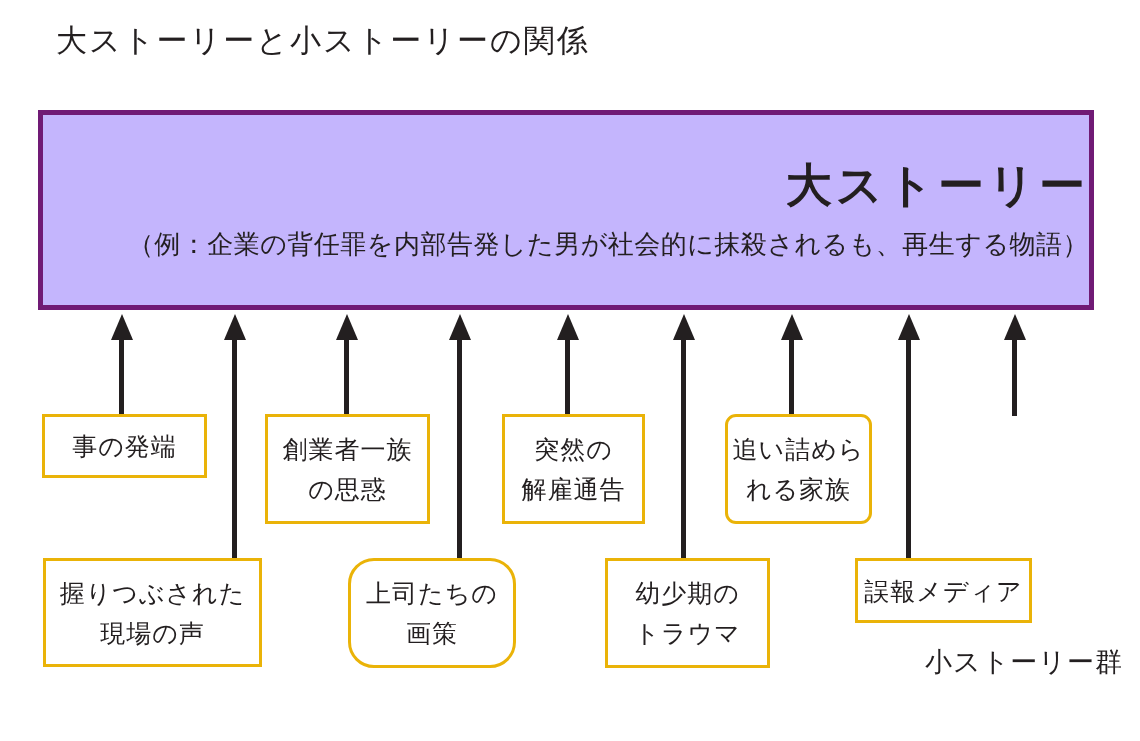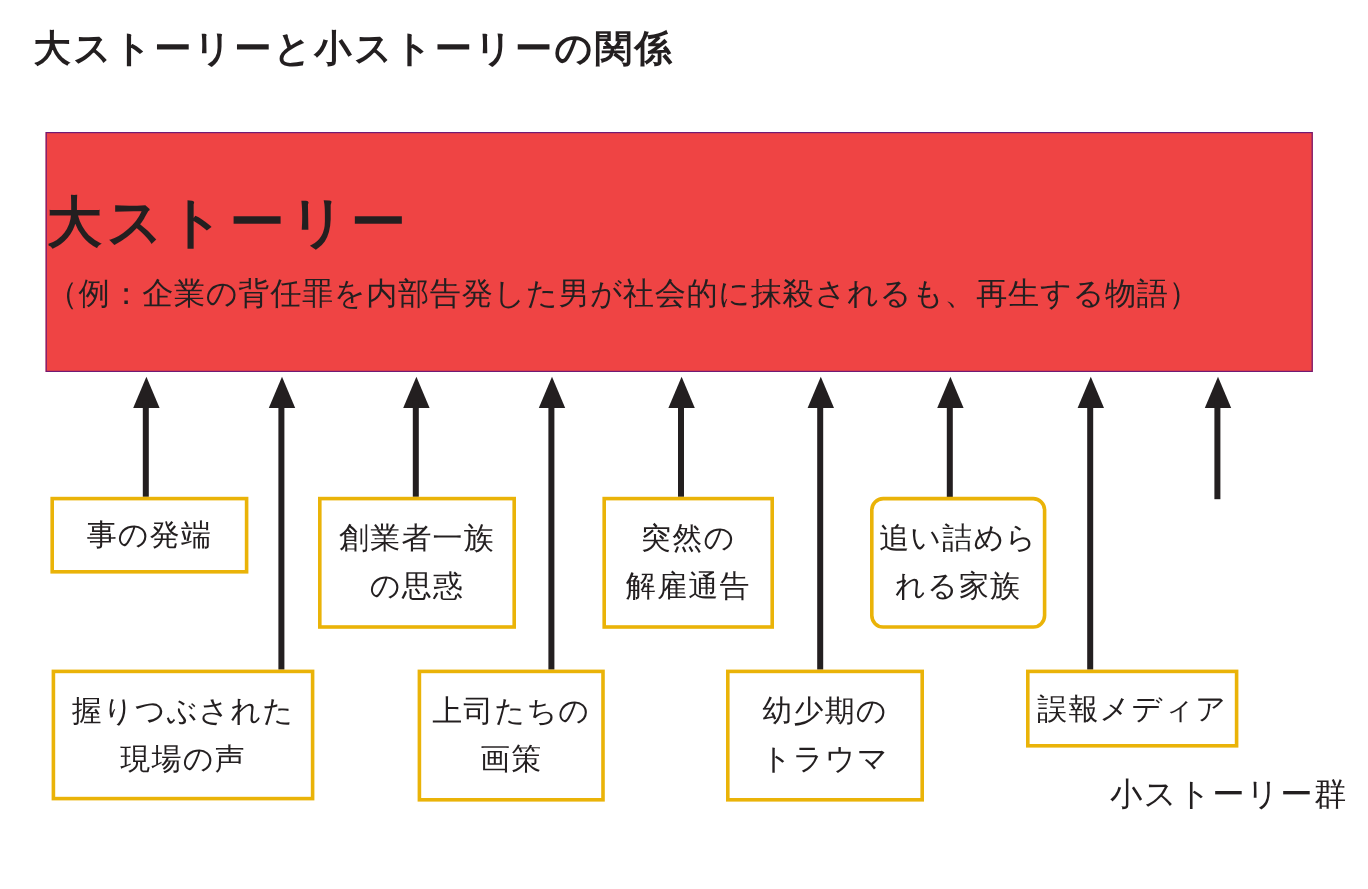--- a/index.html
+++ b/index.html
@@ -8,37 +8,37 @@
     position: relative;
     width: 1140px;
     height: 741px;
     background: #ffffff;
     color: #231f20;
     font-family: "Liberation Sans", sans-serif;
     overflow: hidden;
   }
   .page-title {
     position: absolute;
-    left: 28px;
+    left: 56px;
     top: 20px;
     font-size: 31px;
-    font-weight: 700;
+    font-weight: 400;
     letter-spacing: 2px;
   }
   .big-box {
     position: absolute;
     left: 38px;
     top: 110px;
     width: 1056px;
     height: 200px;
-    border: 1px solid #701a75;
-    background: #ef4444;
+    border: 5px solid #701a75;
+    background: #c4b5fd;
     display: flex;
     flex-direction: column;
-    align-items: flex-start;
+    align-items: flex-end;
     justify-content: center;
     text-align: center;
   }
   .big-title {
     font-size: 46px;
     font-weight: 700;
     letter-spacing: 4px;
     line-height: 1.2;
   }
   .big-example {
@@ -139,21 +139,21 @@
   <div class="sbox" style="left:42px;  top:414px; width:165px; height:64px;">事の発端</div>
   <div class="sbox" style="left:502px; top:414px; width:143px; height:110px;">突然の
 解雇通告</div>
   <div class="sbox" style="left:265px; top:414px; width:165px; height:110px;">創業者一族
 の思惑</div>
   <div class="sbox" style="left:725px; top:414px; width:147px; height:110px;border-radius:11px;">追い詰めら
 れる家族</div>
 
   <div class="sbox" style="left:43px;  top:558px; width:219px; height:109px;">握りつぶされた
 現場の声</div>
-  <div class="sbox" style="left:348px; top:558px; width:156px; height:110px;">上司たちの
+  <div class="sbox" style="left:348px; top:558px; width:168px; height:110px;border-radius:26px;">上司たちの
 画策</div>
   <div class="sbox" style="left:605px; top:528px; width:165px; height:110px;margin-top:30px;">幼少期の
 トラウマ</div>
   <div class="sbox" style="left:855px; top:558px; width:177px; height:65px;">誤報メディア</div>
 
   <div class="group-label">小ストーリー群</div>
 
 </div>
 
 </body></html>

